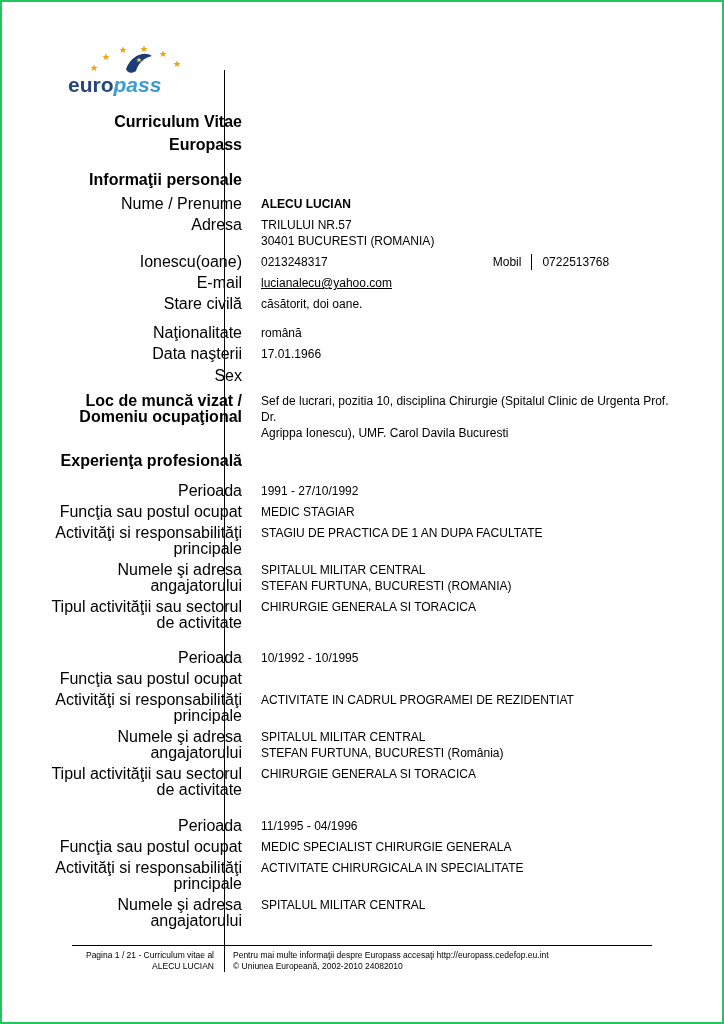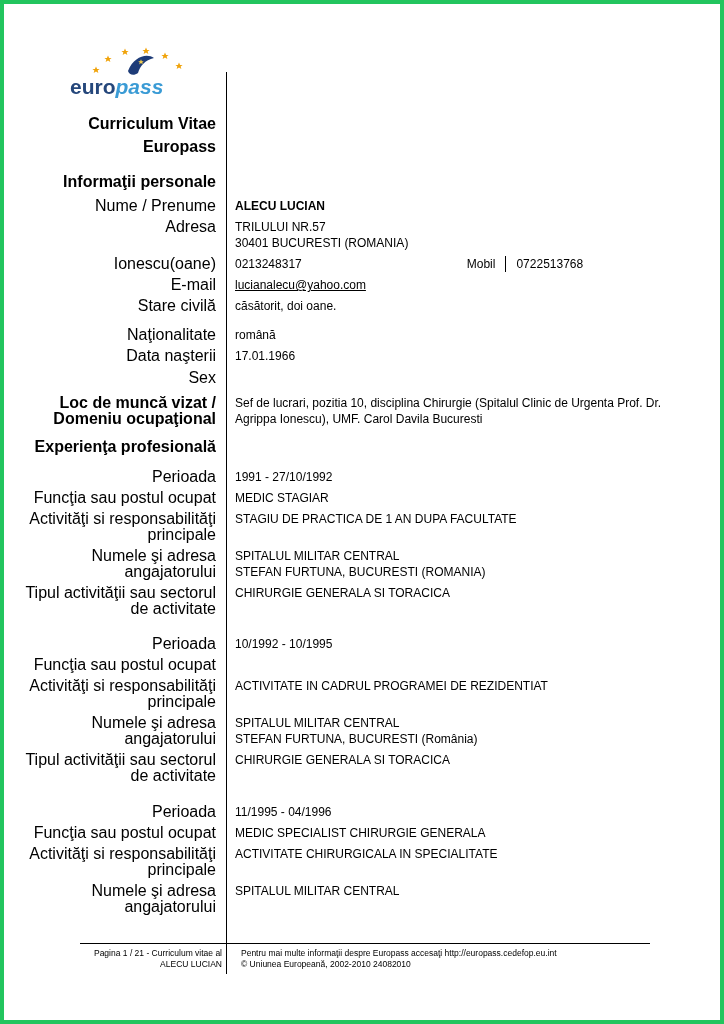--- a/index.html
+++ b/index.html
@@ -1,41 +1,41 @@
 <!DOCTYPE html>
 <html><head>
 <meta charset="utf-8">
 <style>
   * { margin:0; padding:0; box-sizing:border-box; }
   html,body { background:#fff; }
   body { font-family:"Liberation Sans", sans-serif; color:#000; width:724px; height:1024px; }
-  .page { position:relative; width:724px; height:1024px; border:4px solid #22c55e; background:#fff; overflow:hidden; }
+  .page { position:relative; width:724px; height:1024px; border:2px solid #22c55e; background:#fff; overflow:hidden; }
   .vline { position:absolute; left:222px; top:68px; width:1px; height:902px; background:#000; }
 
   .logo { position:absolute; left:66px; top:40px; width:150px; }
   .logo-graphic { display:block; margin-left:14px; }
   .logo-text { font-size:21px; line-height:22px; margin-top:-2px; }
   .logo-text .euro { color:#25477b; font-weight:bold; }
   .logo-text .pass { color:#3a9bd5; font-weight:bold; font-style:italic; }
 
-  .content { position:absolute; left:0; top:0; right:11px; padding-top:108px; }
+  .content { position:absolute; left:0; top:0; right:11px; padding-top:108px;padding-left:28px; }
   .row { display:flex; align-items:flex-start; margin-bottom:5px; }
   .cell-l { width:222px; padding-right:10px; text-align:right; font-size:16px; line-height:16px; flex-shrink:0; }
   .cell-r { flex:1; padding-left:9px; padding-right:28px; font-size:12px; line-height:16px; }
   .b { font-weight:bold; }
   .u { text-decoration:underline; }
   .title-row .cell-l { font-size:16px; font-weight:bold; line-height:23px; }
 
   .phone-flex { display:flex; align-items:stretch; }
   .mobil-label { margin-left:165px; padding-right:10px; }
   .mobil-value { border-left:1px solid #000; padding-left:10px; } .mt4{margin-top:4px} .mt5{margin-top:5px} .mt6{margin-top:6px}
   .mt8{margin-top:8px} .mt9{margin-top:9px} .mt12{margin-top:12px} .mt13{margin-top:13px}
   .mt14{margin-top:14px} .mt16{margin-top:16px} .mt19{margin-top:19px} .mt20{margin-top:20px}
 
-  .footer { position:absolute; left:76px; right:70px; bottom:50px; border-top:1px solid #000; padding-top:4px; display:flex; font-size:8.5px; line-height:11px; }
+  .footer { position:absolute; left:70px; right:70px; bottom:50px; border-top:1px solid #000; padding-top:4px; display:flex; font-size:8.5px; line-height:11px; }
   .f-l { width:152px; text-align:right; padding-right:10px; flex-shrink:0; }
   .f-r { flex:1; padding-left:9px; }
 </style>
 </head>
 <body>
 
 <div class="page">
   <div class="vline"></div>
 
   <div class="logo">

